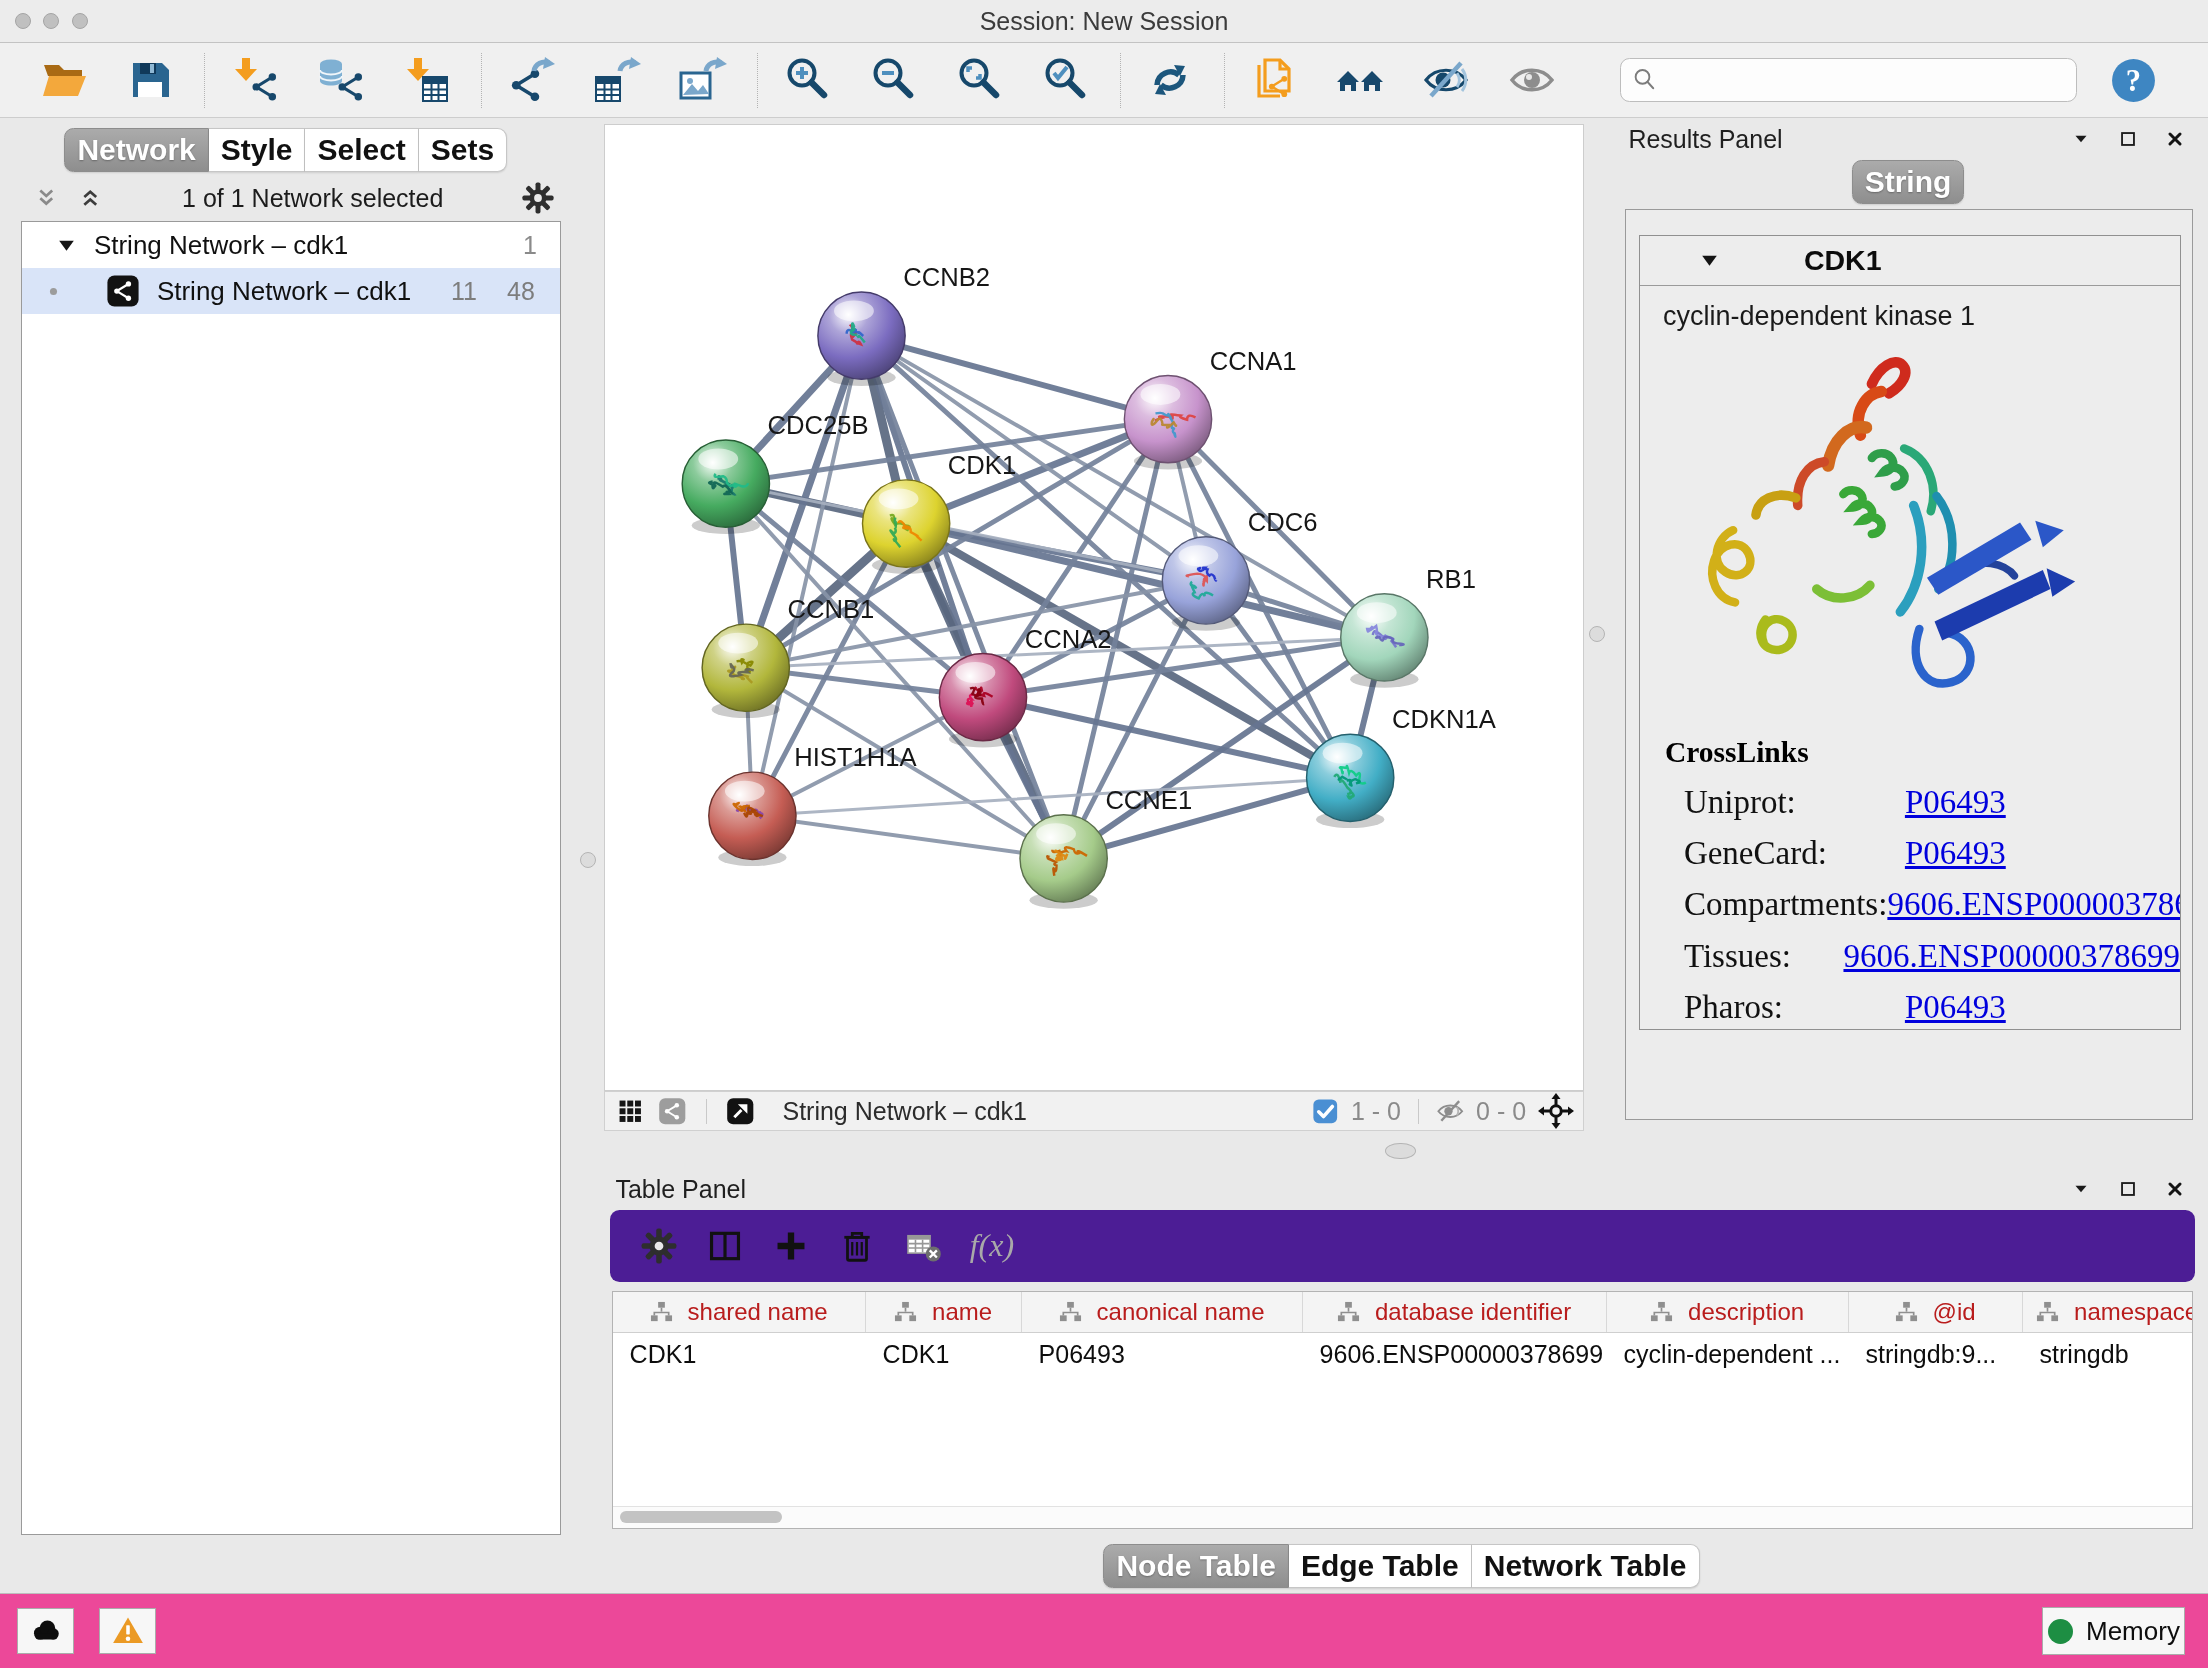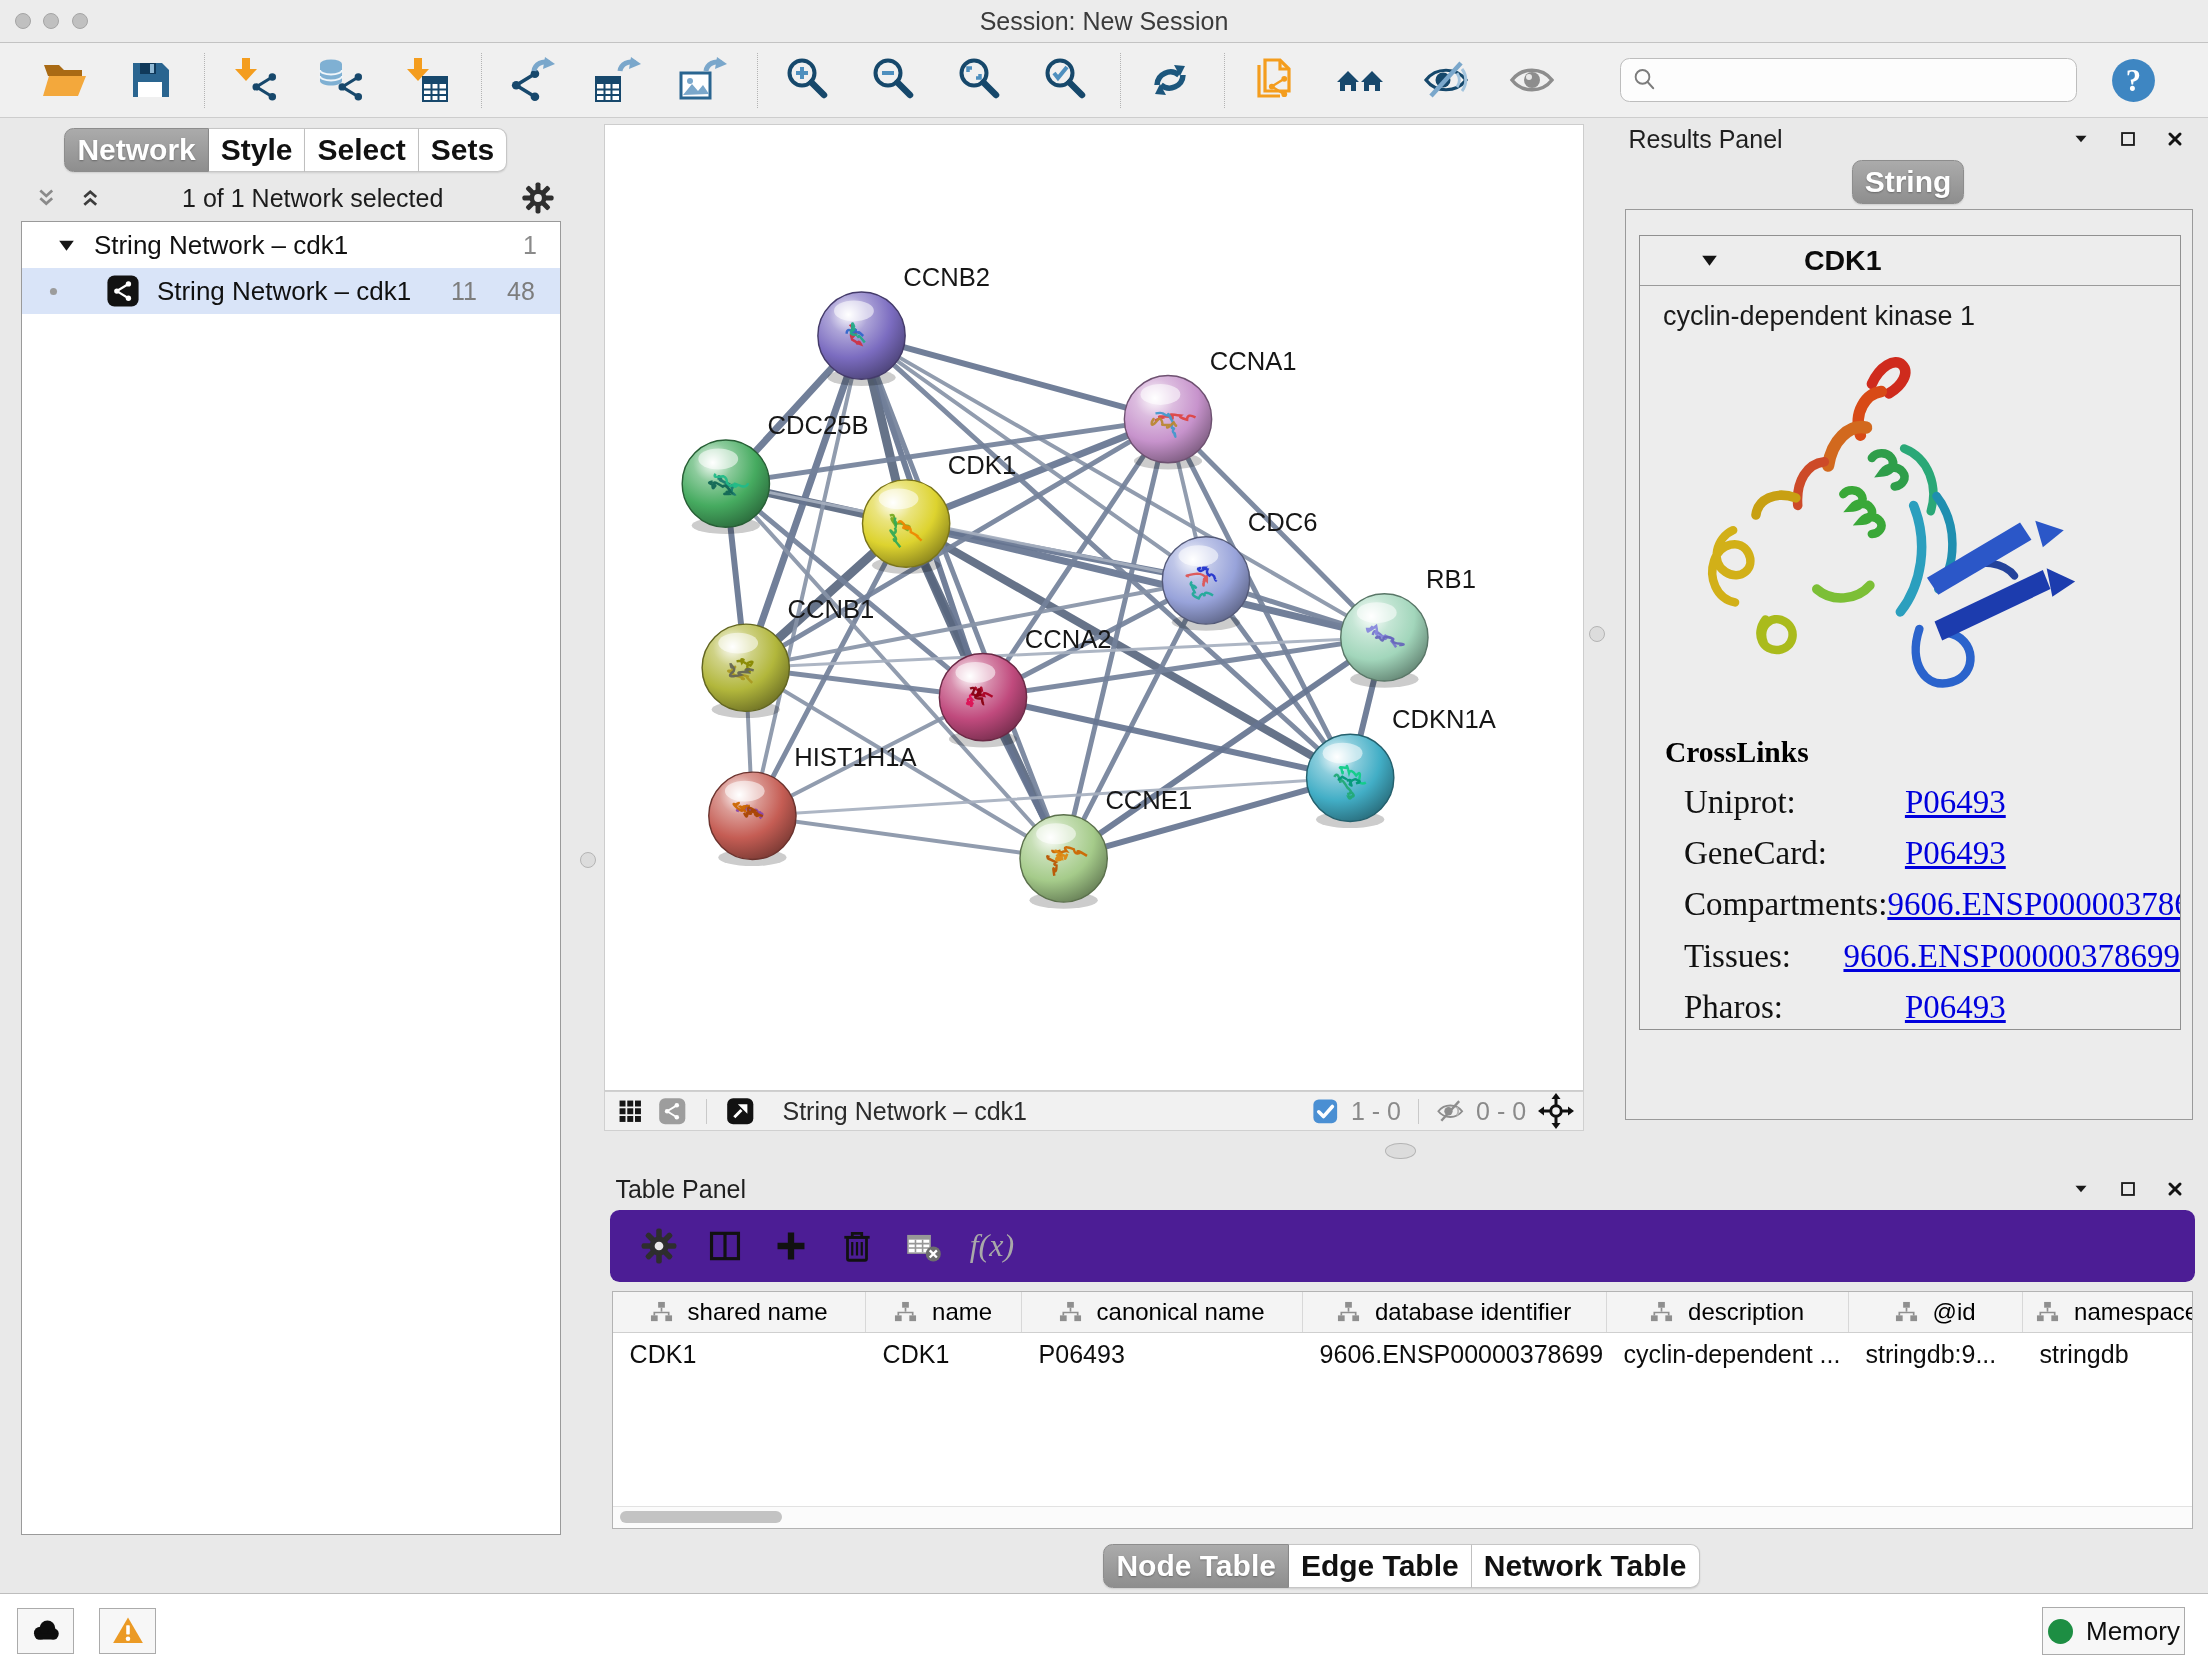--- a/index.html
+++ b/index.html
@@ -110,32 +110,32 @@
 
   
   .table-panel{position:absolute;left:604px;top:1172px;width:1595px;height:409px;}
   .tp-toolbar{margin:3.8px 3.8px 0 5.7px;background:#4c1d95;border-radius:9.5px;height:72px;
     display:flex;align-items:center;padding-left:30px;gap:28px;}
   .tp-toolbar .icn{width:38px;height:38px;}
   .fx{font-family:"Liberation Serif","DejaVu Serif",serif;font-style:italic;font-size:32px;color:#a9a9a9;}
   .tbl-box{margin:9.5px 5.7px 0 7.6px;border:1.9px solid #b3b3b3;background:#fff;height:238px;
     box-sizing:border-box;position:relative;overflow:hidden;}
   .thead{display:flex;height:40px;background:#f4f4f4;border-bottom:1.9px solid #cfcfcf;}
-  .th{display:flex;align-items:center;justify-content:center;gap:15px;font-size:24px;color:#000000;
+  .th{display:flex;align-items:center;justify-content:center;gap:15px;font-size:24px;color:#b91c1c;
     border-right:1px solid #d8d8d8;box-sizing:border-box;flex:none;overflow:hidden;white-space:nowrap;}
   .th .icn{width:23px;height:23px;flex:none;}
   .trow{display:flex;height:42px;}
   .td{font-size:25px;color:#0d0d0d;display:flex;align-items:center;box-sizing:border-box;flex:none;
     padding-left:17px;overflow:hidden;white-space:nowrap;}
   .hscroll{position:absolute;left:0;right:0;bottom:0;height:21px;background:#fbfbfb;border-top:1px solid #e2e2e2;}
   .hthumb{position:absolute;left:7.6px;top:3.8px;width:162px;height:12.4px;border-radius:6.7px;background:#c3c3c3;}
   .tbl-tabs-row{display:flex;justify-content:center;margin-top:15px;}
 
   
-  .statusbar{position:absolute;left:0;top:1593px;right:0;height:75px;background:#ffffff;
+  .statusbar{position:absolute;left:0;top:1593px;right:0;height:75px;background:#ec4899;
     border-top:1.9px solid #bdbdbd;display:flex;align-items:center;padding:0 17px;gap:25px;box-sizing:border-box;}
   .sb-btn{width:57px;height:46px;background:#f7f7f7;border:1.9px solid #ababab;display:flex;
     align-items:center;justify-content:center;box-sizing:border-box;}
   .sb-btn .icn{width:34px;height:34px;}
   .mem-btn{margin-left:auto;margin-right:5.7px;width:143px;height:48px;background:#f7f7f7;border:1.9px solid #ababab;
     display:flex;align-items:center;justify-content:center;gap:13.3px;font-size:26px;box-sizing:border-box;color:#0d0d0d;}
   .mem-dot{width:25px;height:25px;border-radius:50%;background:#1d8e43;}
 </style>
 </head>
 <body>

